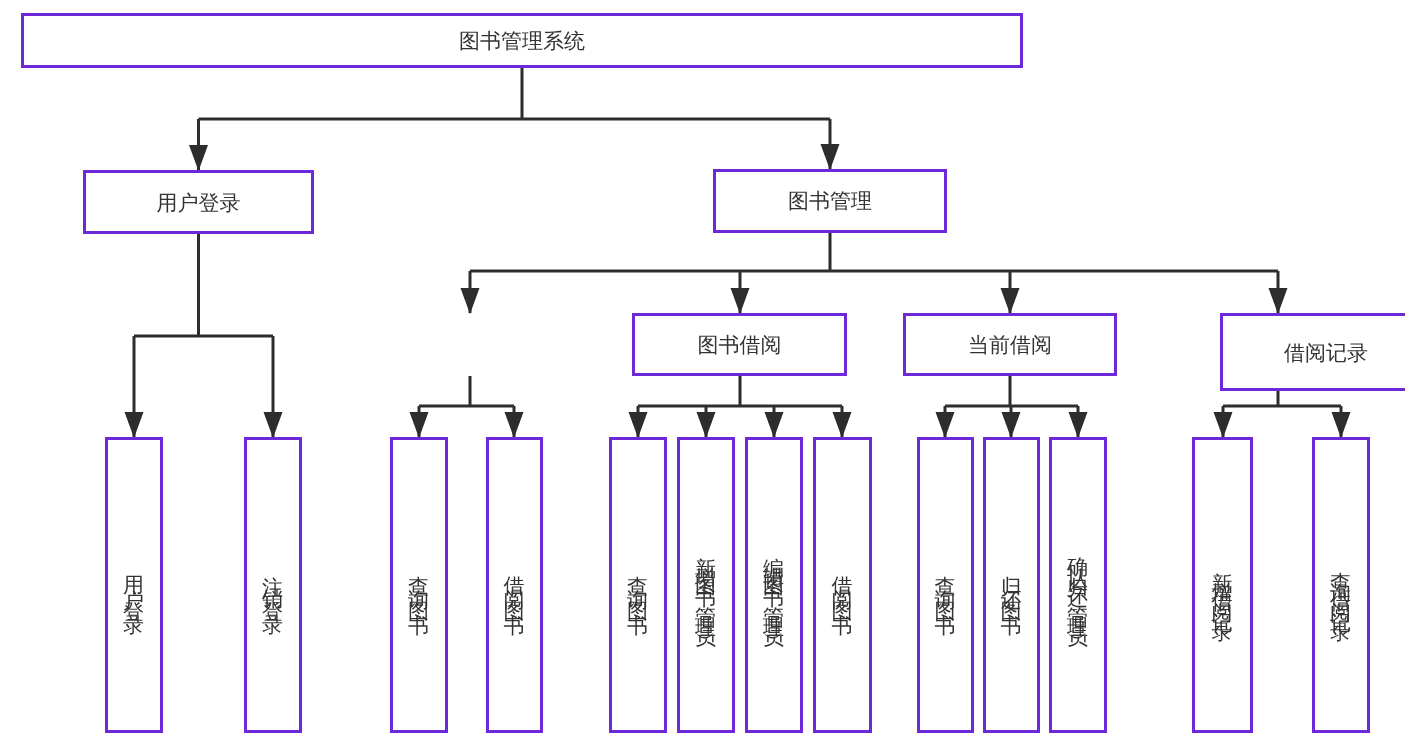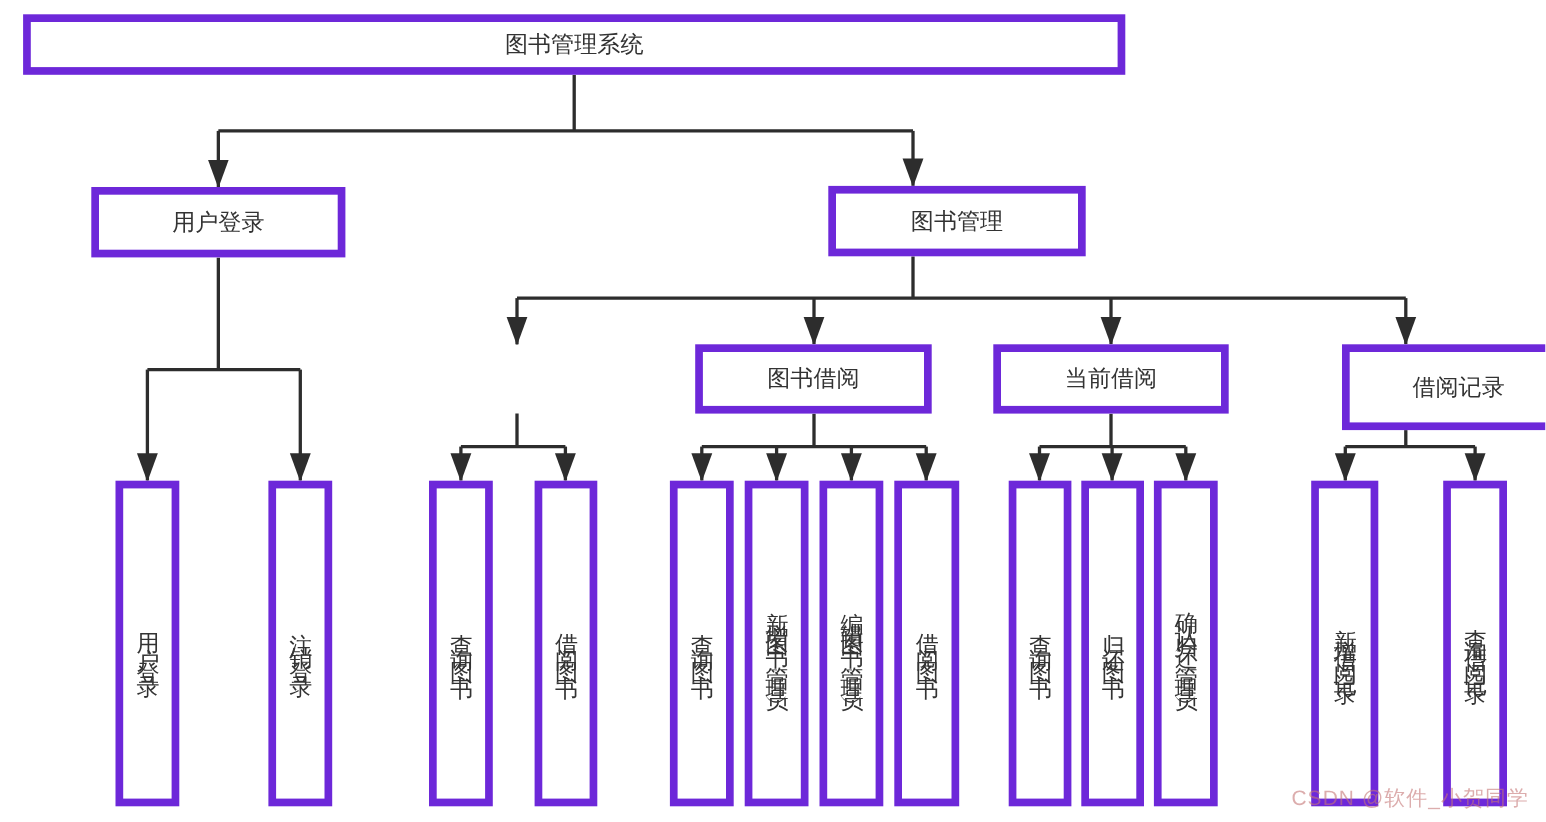--- a/index.html
+++ b/index.html
@@ -5,21 +5,21 @@
   html,body{margin:0;padding:0;background:#fff;}
   .stage{
     position:relative; width:1405px; height:747px;
     background:#ffffff; overflow:hidden;
     font-family:"Liberation Sans","DejaVu Sans",sans-serif;
     color:#333333;
   }
   svg.connectors{position:absolute;left:0;top:0;}
   .hbox,.vbox{
     position:absolute; box-sizing:border-box;
-    background:#ffffff; border:7px solid #6d28d9;
+    background:#ffffff; border:3px solid #6d28d9;
     display:flex; align-items:center; justify-content:center;
     font-size:21px; color:#333333; line-height:1;
   }
   .vbox{
     writing-mode:vertical-rl; text-orientation:mixed;
     letter-spacing:10px;
   }
   .vbox.short{letter-spacing:13px;}
   .watermark{
     position:absolute; right:15px; bottom:8px;
@@ -72,21 +72,21 @@
 
       <path d="M1278,376 V406 M1223,406 H1341"></path>
       <path d="M1223,406 V437" marker-end="url(#arw)"></path>
       <path d="M1341,406 V437" marker-end="url(#arw)"></path>
     </g>
   </svg>
 
   <div class="hbox" style="left:21px;top:13px;width:1002px;height:55px;">图书管理系统</div>
 
   <div class="hbox" style="left:83px;top:170px;width:231px;height:64px;">用户登录</div>
-  <div class="hbox" style="left:753px;top:169px;width:234px;height:64px;font-family:Liberation Serif, serif;">图书管理</div>
+  <div class="hbox" style="left:713px;top:169px;width:234px;height:64px;font-family:Liberation Serif, serif;">图书管理</div>
 
   <div class="hbox" style="left:903px;top:313px;width:214px;height:63px;">当前借阅</div>
   <div class="hbox" style="left:632px;top:313px;width:215px;height:63px;">图书借阅</div>
   <div class="hbox" style="left:1220px;top:313px;width:212px;height:78px;">借阅记录</div>
 
   <div class="vbox short" style="left:105px;top:437px;width:58px;height:296px;">用户登录</div>
   <div class="vbox short" style="left:244px;top:437px;width:58px;height:296px;">注销登录</div>
 
   <div class="vbox short" style="left:390px;top:437px;width:58px;height:296px;">查询图书</div>
   <div class="vbox short" style="left:486px;top:437px;width:57px;height:296px;">借阅图书</div>
@@ -96,15 +96,14 @@
   <div class="vbox" style="left:745px;top:437px;width:58px;height:296px;">编辑图书（管理员）</div>
   <div class="vbox short" style="left:813px;top:437px;width:59px;height:296px;">借阅图书</div>
 
   <div class="vbox short" style="left:917px;top:437px;width:57px;height:296px;">查询图书</div>
   <div class="vbox short" style="left:983px;top:437px;width:57px;height:296px;">归还图书</div>
   <div class="vbox" style="left:1049px;top:437px;width:58px;height:296px;">确认归还（管理员）</div>
 
   <div class="vbox" style="left:1192px;top:437px;width:61px;height:296px;">新增借阅记录</div>
   <div class="vbox" style="left:1312px;top:437px;width:58px;height:296px;">查询借阅记录</div>
 
-  <div class="watermark">CSDN @软件_小贺同学</div>
 
 </div>
 
 </body></html>

